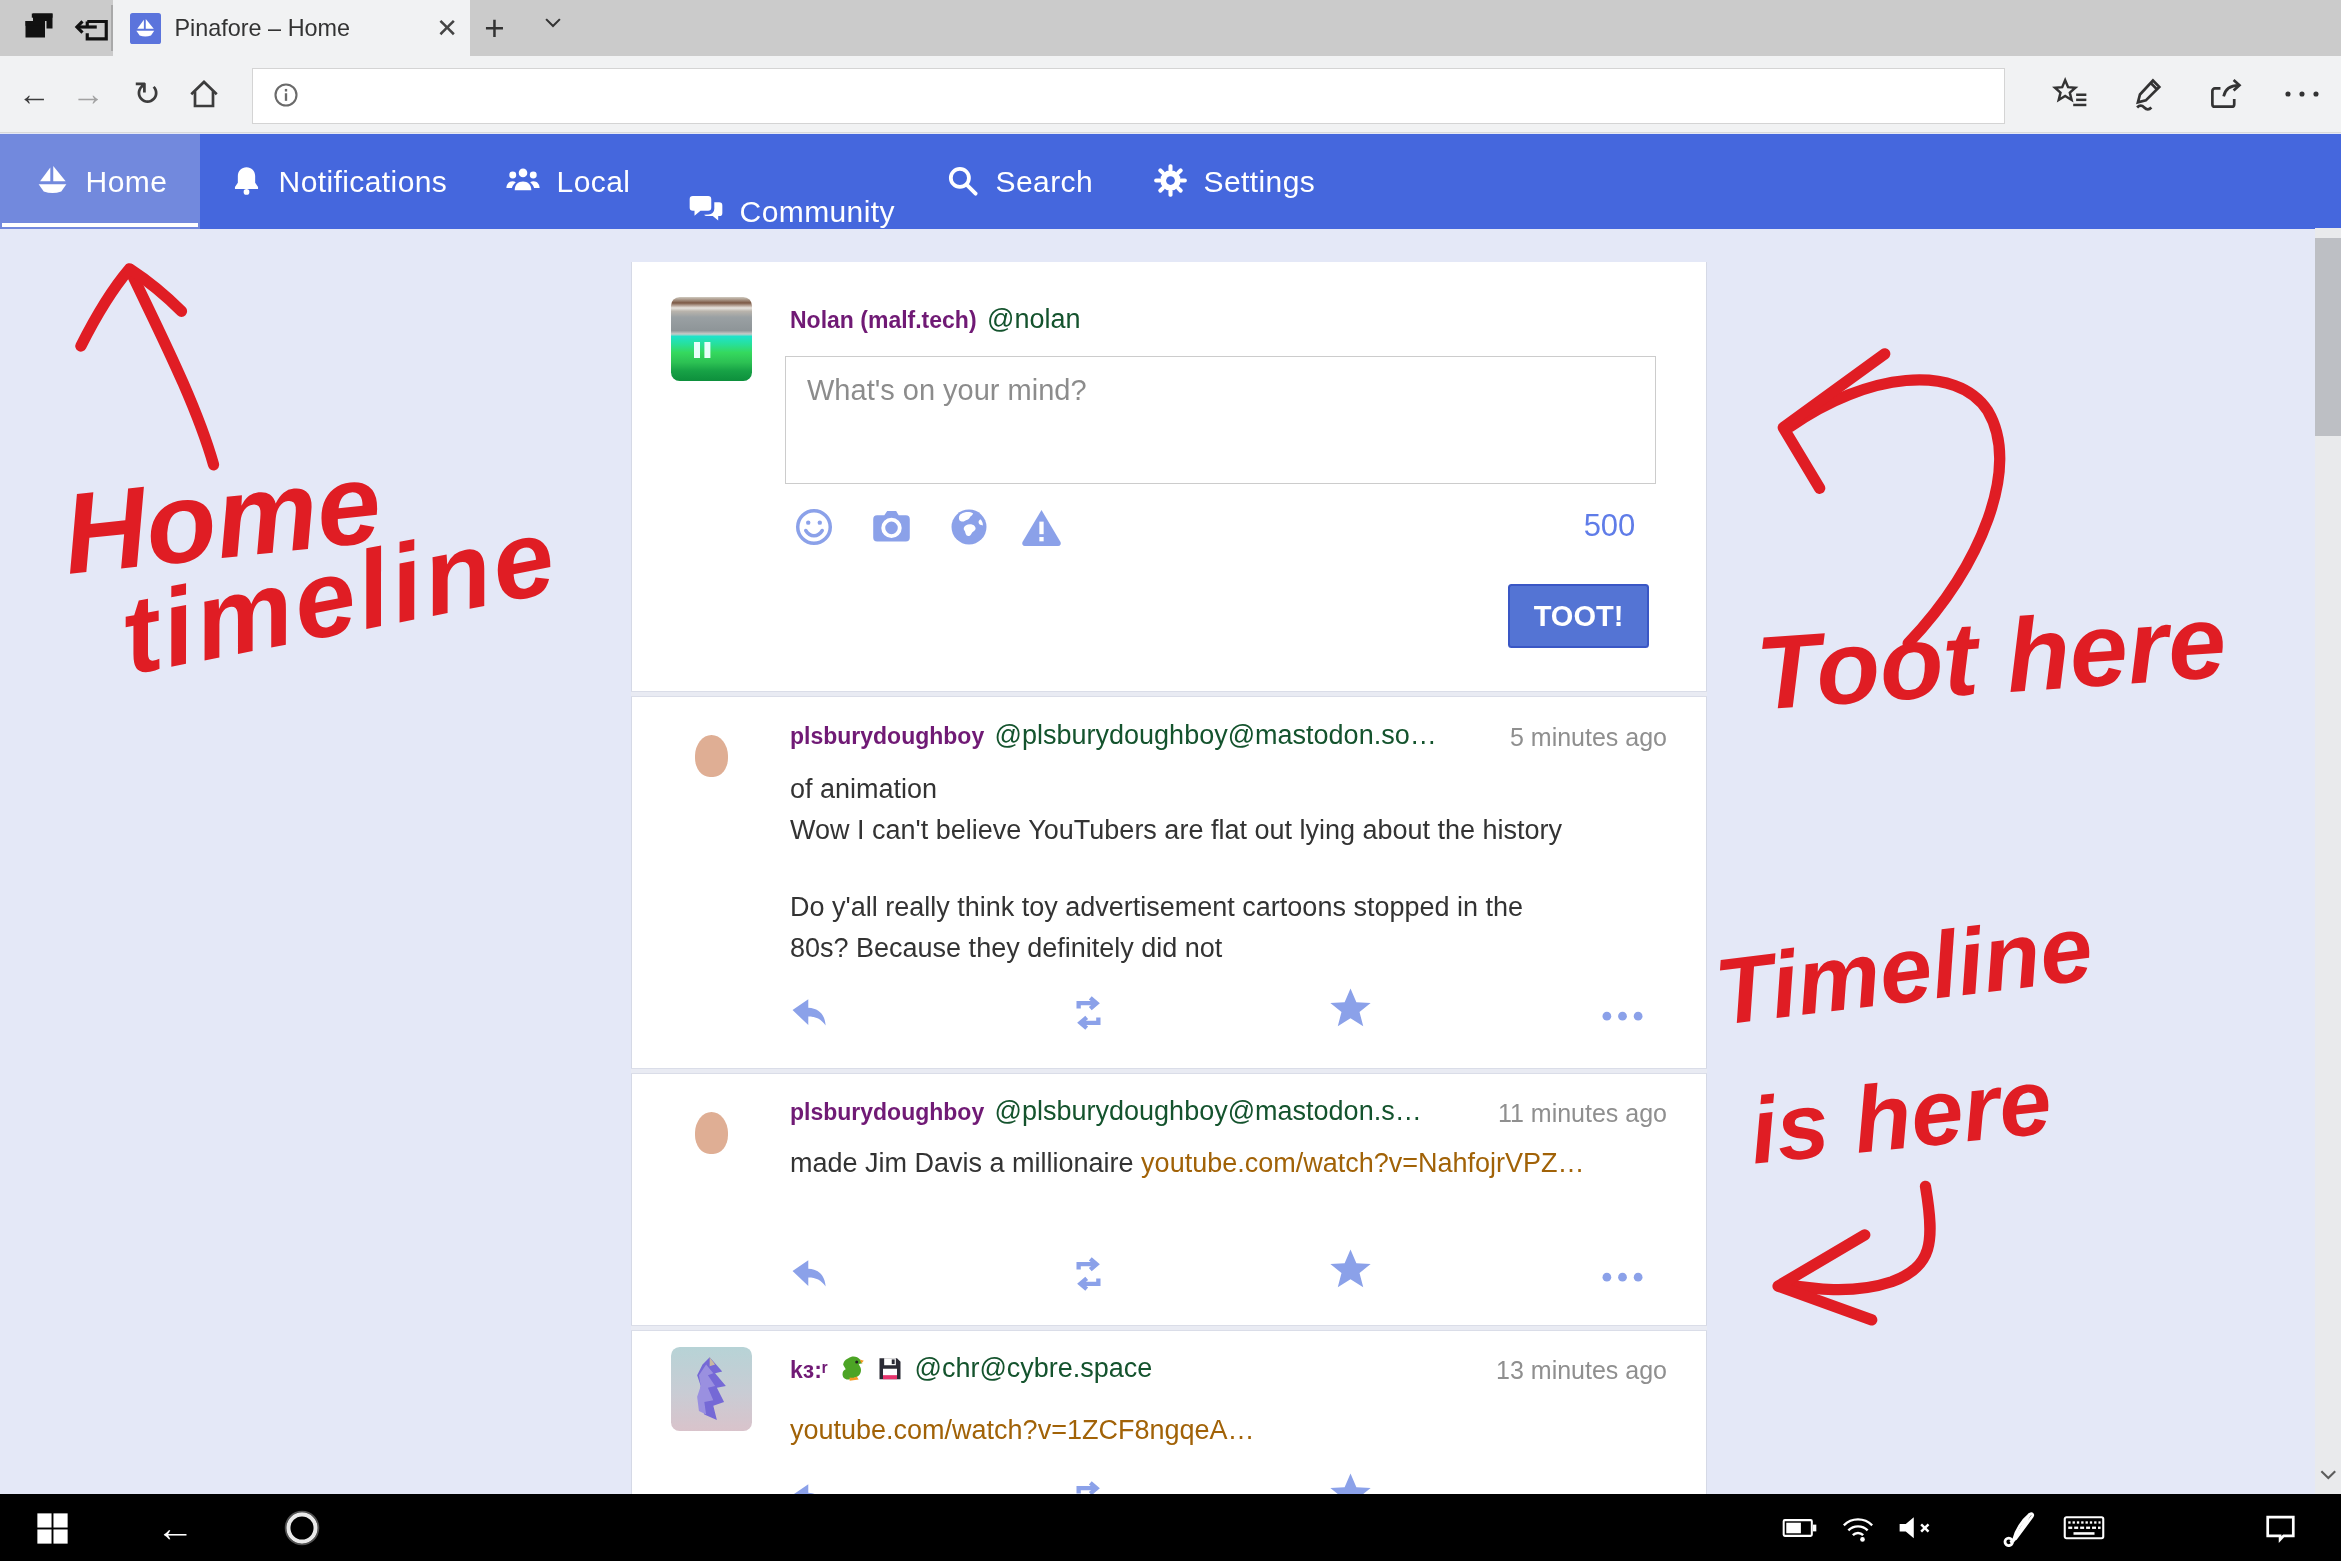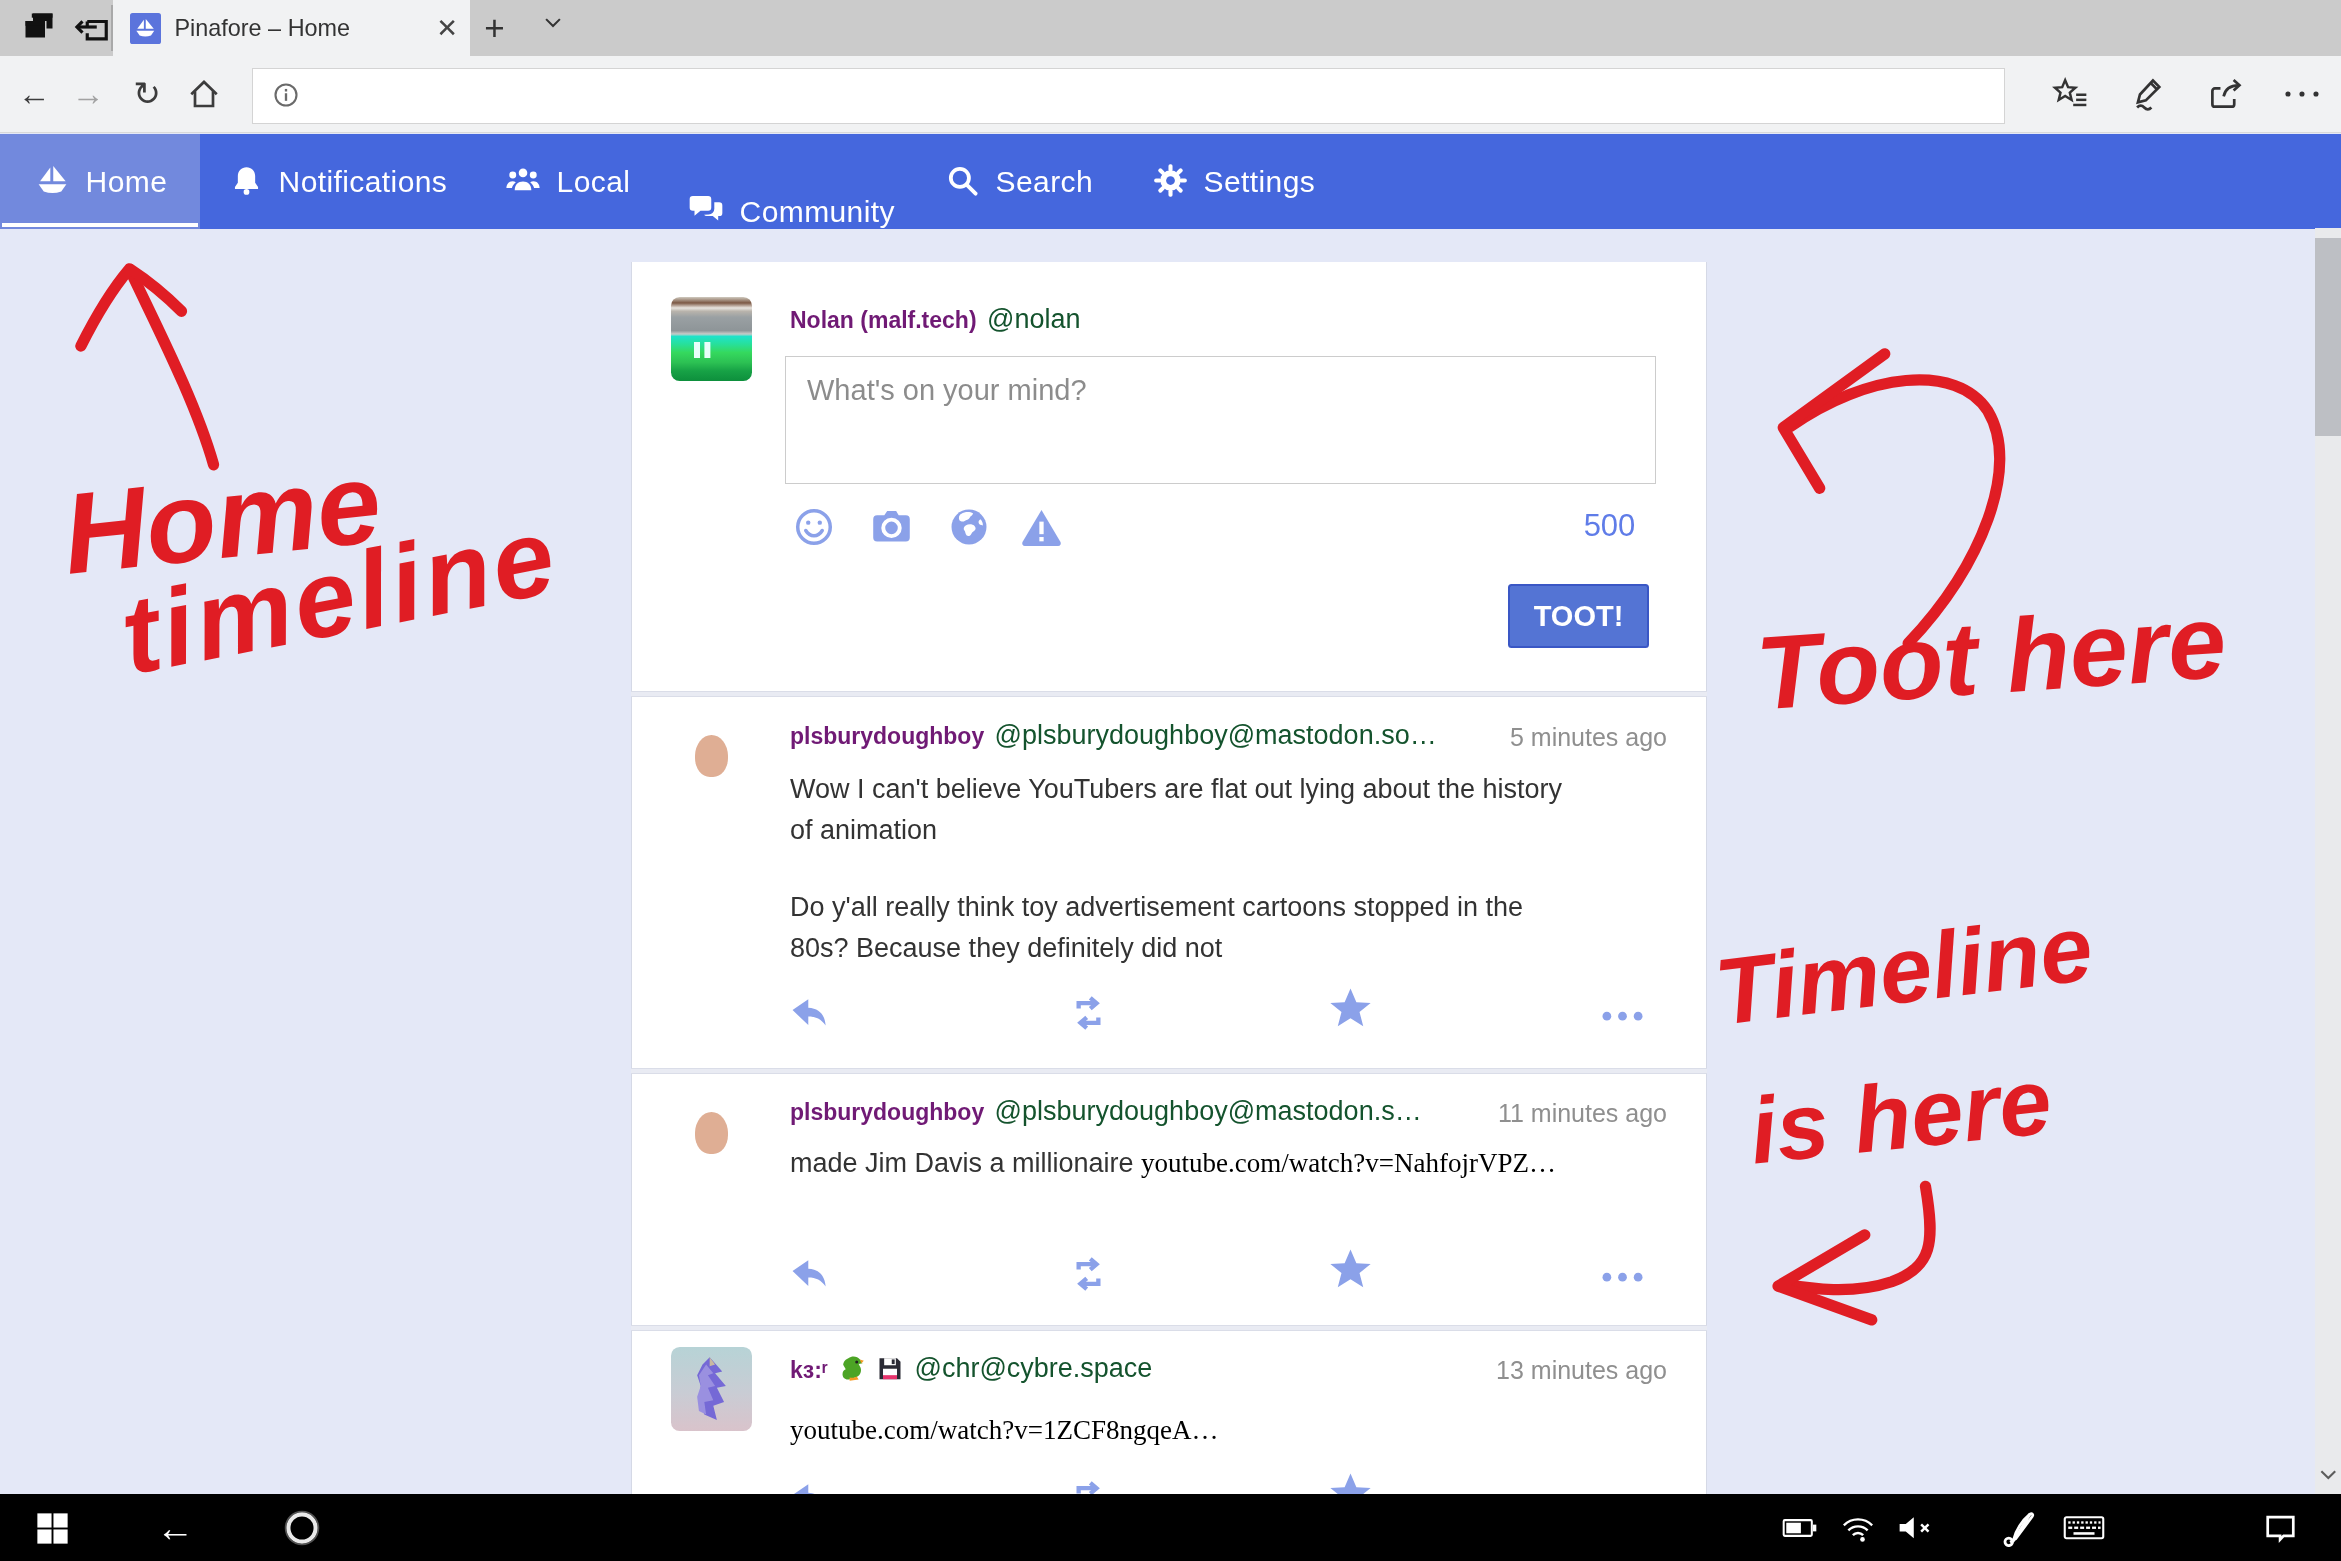--- a/index.html
+++ b/index.html
@@ -35,21 +35,21 @@
   .avatar { width:81px; height:84px; border-radius:8.7px; overflow:hidden; }
   .av-nolan { background:linear-gradient(180deg,#cfcabf 0%,#7c5844 7%,#e9e5df 13%,#b9b4ac 17%,#9aa0a3 24%,#8e9598 40%,#c8cbc9 44%,#1fe2c9 47%,#27e09c 56%,#35d95e 66%,#2cc153 78%,#17a246 88%,#0d8f3c 100%); position:relative; }
   .av-nolan::after { content:""; position:absolute; left:22.6px; top:45px; width:6px; height:15.6px; background:#e8fefa; box-shadow:10.4px 0 0 #e8fefa; }
   .av-dough { background:radial-gradient(ellipse 40px 50px at 40% 52%, #dda械 0%, #dca98f 42%, rgba(0,0,0,0) 43%), radial-gradient(ellipse 61px 64px at 34% 30%, #2b181c 0%, #2b181c 46%, rgba(0,0,0,0) 47%), radial-gradient(ellipse 52px 43px at 70% 95%, #231217 0%, #231217 50%, rgba(0,0,0,0) 51%), #e2503f; }
   .av-face { position:absolute; left:24px; top:22.6px; width:33px; height:42px; border-radius:50% 50% 45% 45%; background:#dfae94; }
   .av-chr { background:linear-gradient(180deg,#b7d3d6 0%,#c9ccd4 55%,#d9c3cb 100%); display:flex; align-items:center; justify-content:center; }
   .name { font-size:23px; font-weight:bold; color:#701a75; white-space:nowrap; }
   .handle { font-size:27px; color:#14532d; white-space:nowrap; margin-left:10.4px; font-weight:normal; }
   .stamp { font-size:25px; color:#8f8f8f; white-space:nowrap; }
   .body-line { font-size:27px; color:#333; white-space:nowrap; line-height:41px; }
-  .link { color:#000000;font-family:Liberation Serif, serif; }
+  .link { color:#a16207; }
   .pbtn { width:61px; height:45px; display:flex; align-items:center; justify-content:center; }
 
   .composebox { left:785px; top:356px; width:871px; height:128px; border:0.9px solid #cccccc; background:#fff; }
   .composebox textarea { width:100%; height:100%; border:none; outline:none; resize:none; font-family:inherit; font-size:29px; color:#333; padding:17.3px 21px; }
   .composebox textarea::placeholder { color:#8c8c8c; }
   .tootbtn { left:1508px; top:584px; width:141px; height:64px; background:#5474d4; border:2.6px solid #3a57c5; border-radius:3.5px; color:#fff; font-size:29px; font-weight:bold; font-family:inherit; display:flex; align-items:center; justify-content:center; }
   .charcount { font-size:31px; color:#5f7ce8; }
 
   
   .sb-track { left:2315px; top:228px; width:27px; height:1266px; background:#e9eaec; }
@@ -275,22 +275,22 @@
 <div class="abs divider" style="top:691px;"></div>
 
 <div class="abs avatar av-dough" style="left:671px; top:712px;">
     <div class="av-face"></div>
   </div>
 <div class="abs" style="left:790px; top:720px;">
   <span class="name">plsburydoughboy</span><span class="handle">@plsburydoughboy@mastodon.so…</span>
 </div>
 <div class="abs stamp" style="right:675px; top:723px;">5 minutes ago</div>
 <div class="abs" style="left:790px; top:769px;">
+  <div class="body-line">of animation</div>
   <div class="body-line">Wow I can't believe YouTubers are flat out lying about the history</div>
-  <div class="body-line">of animation</div>
   <div style="height:36px;"></div>
   <div class="body-line">Do y'all really think toy advertisement cartoons stopped in the</div>
   <div class="body-line">80s? Because they definitely did not</div>
 </div>
 <div class="abs pbtn" style="left:781px; top:990px;">
   <svg width="45" height="40" viewBox="0 0 28 24" fill="#8ba1e9">
       <path d="M12 3.5v5.2c6.8.4 10.2 4.2 10.8 11-2.8-4-6-5.6-10.8-5.6v5.4L2.2 10.2 12 3.5z"></path>
     </svg>
 </div>
 <div class="abs pbtn" style="left:1058px; top:990px;">

